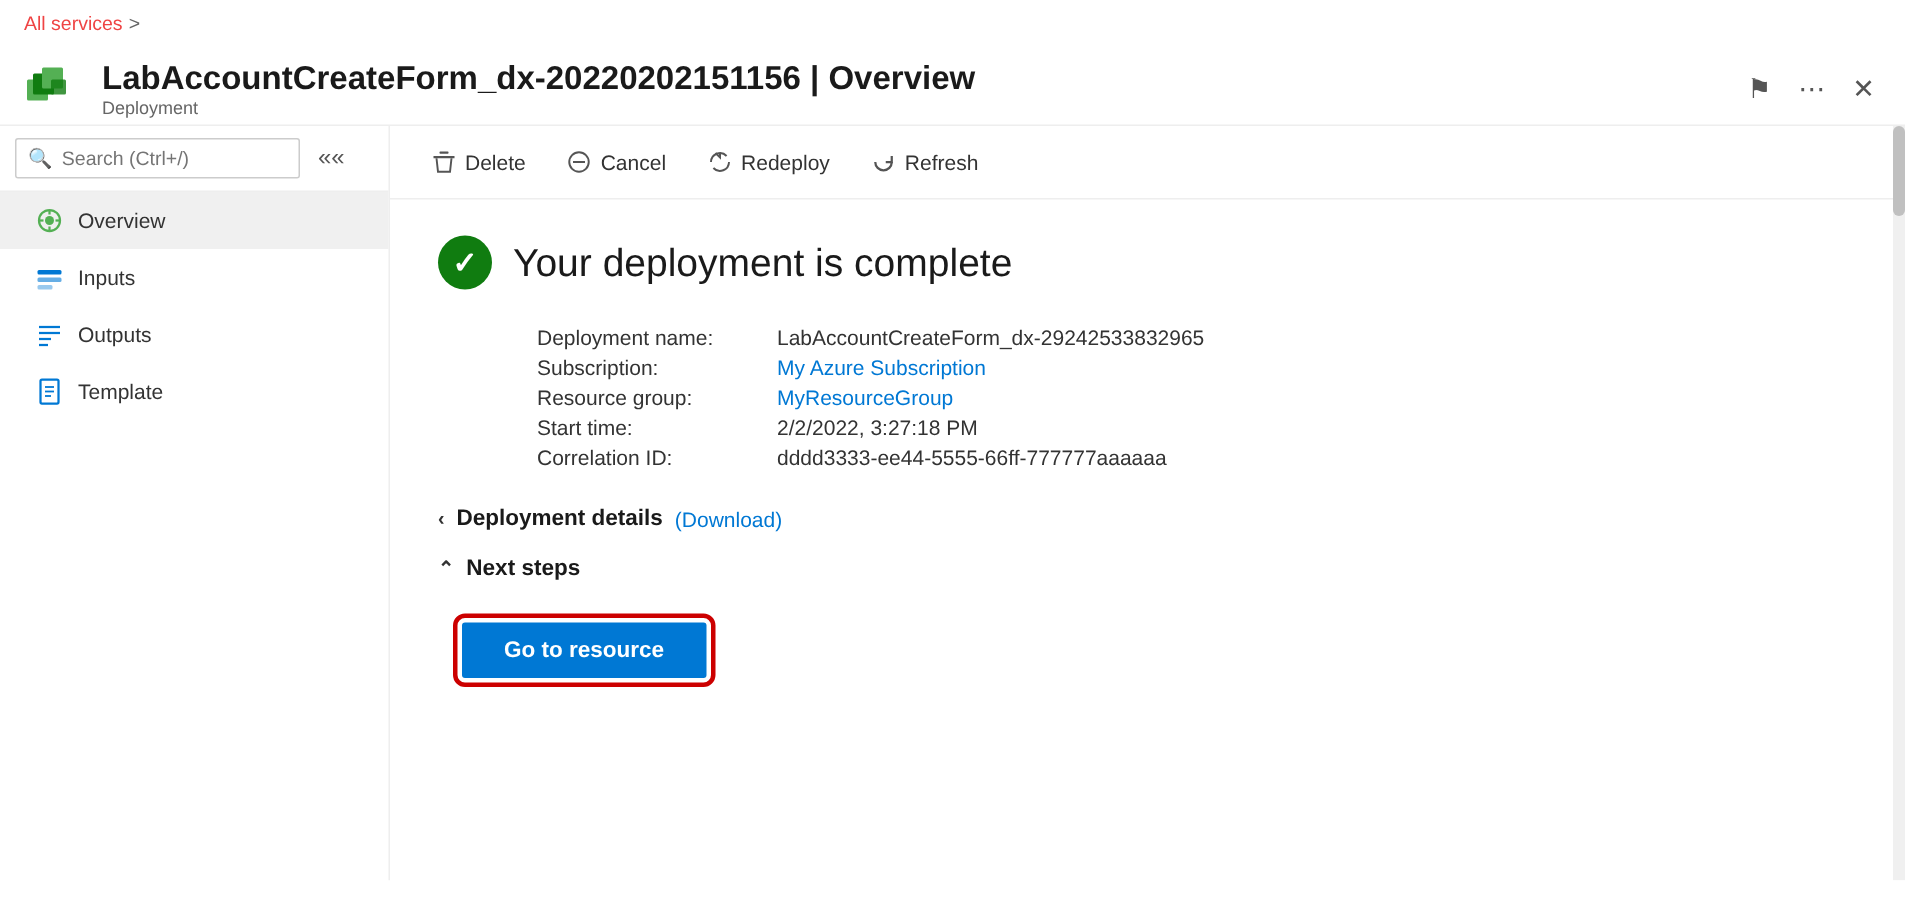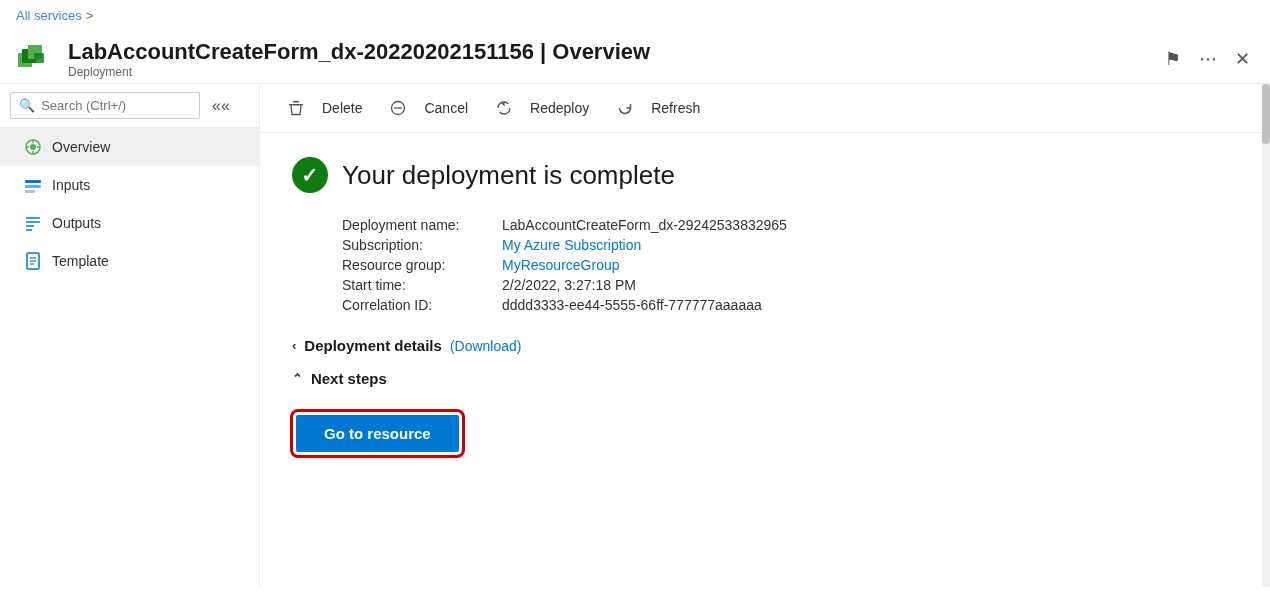--- a/index.html
+++ b/index.html
@@ -5,21 +5,21 @@
     * { box-sizing: border-box; margin: 0; padding: 0; }
     body { font-family: 'Segoe UI', Arial, sans-serif; font-size: 14px; color: #333; background: #fff; overflow: hidden; }
 
     .breadcrumb-bar {
       padding: 8px 16px;
       display: flex;
       align-items: center;
       gap: 4px;
     }
     .breadcrumb-link {
-      color: #3b82f6;
+      color: #ef4444;
       font-size: 13px;
       cursor: pointer;
       text-decoration: none;
     }
     .breadcrumb-sep {
       color: #666;
       font-size: 13px;
     }
 
     .page-header {
@@ -134,21 +134,21 @@
     .toolbar {
       display: flex;
       align-items: center;
       gap: 4px;
       padding: 10px 16px;
       border-bottom: 1px solid #eee;
     }
     .toolbar-btn {
       display: flex;
       align-items: flex-end;
-      gap: 18px;
+      gap: 6px;
       background: none;
       border: none;
       cursor: pointer;
       font-size: 14px;
       color: #333;
       padding: 6px 12px;
       border-radius: 2px;
     }
 
     .main-content {
@@ -174,21 +174,21 @@
       font-weight: bold;
       flex-shrink: 0;
     }
     .status-title {
       font-size: 26px;
       font-weight: 400;
       color: #1a1a1a;
     }
 
     .deployment-info {
-      margin-left: 50px;
+      margin-left: 66px;
       margin-bottom: 24px;
     }
     .info-row {
       display: flex;
       margin-bottom: 4px;
       font-size: 14px;
       align-items: baseline;
     }
     .info-label {
       color: #333;
@@ -419,21 +419,21 @@
         <span class="section-toggle">‹</span>
         <span>Deployment details</span>
         <a class="download-link">(Download)</a>
       </div>
 
       <div class="next-steps-section">
         <div class="section-header">
           <span class="section-toggle">⌃</span>
           <span>Next steps</span>
         </div>
-        <div style="margin-left: 4px;">
+        <div style="margin-left: 16px;">
           <button class="go-to-resource-btn">Go to resource</button>
         </div>
       </div>
 
     </div>
 
     <div class="scrollbar-track">
       <div class="scrollbar-thumb"></div>
     </div>
 

